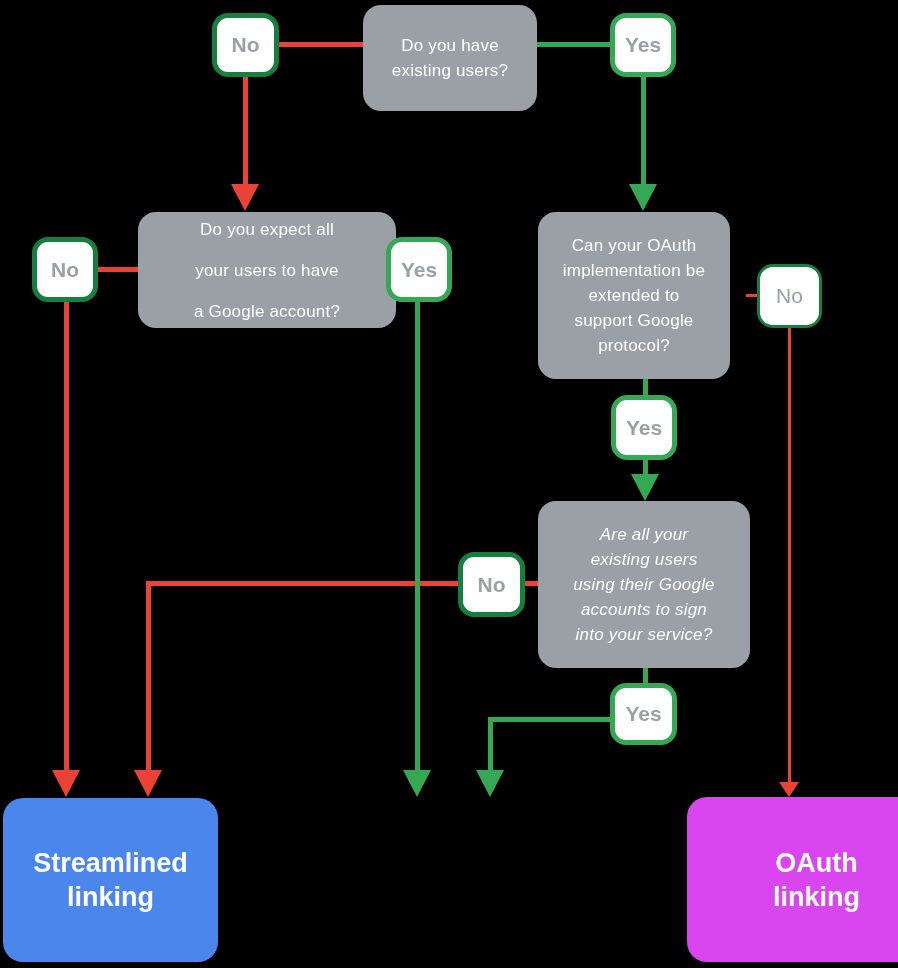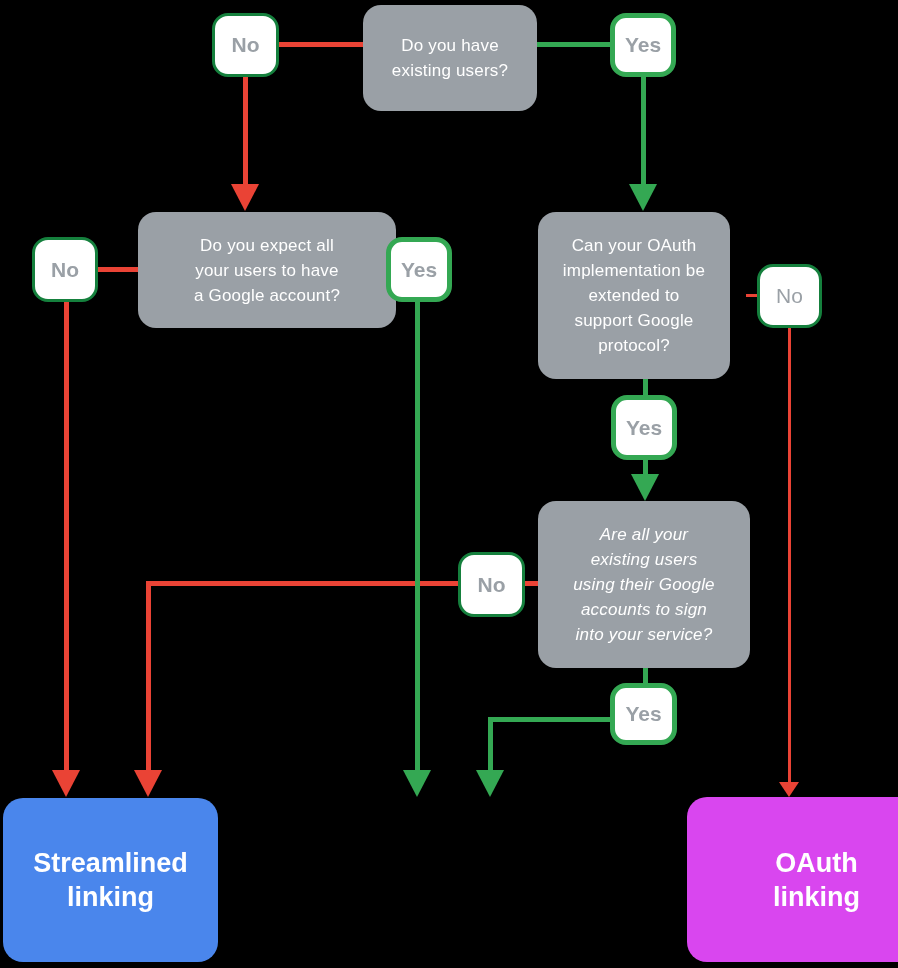--- a/index.html
+++ b/index.html
@@ -32,21 +32,21 @@
     background: #FFFFFF;
     border-radius: 16px;
     display: flex;
     align-items: center;
     justify-content: center;
     color: #9AA0A6;
     font-size: 21px;
     font-weight: bold;
     box-sizing: border-box;
   }
-  .badge.red   { border: 3px solid #15803d; }
+  .badge.red   { border: 5px solid #15803d; }
   .badge.green { border: 5px solid #34A853; }
   .badge.thin  { border-width: 3px; font-weight: normal; }
   
   .rbox {
     position: absolute;
     border-radius: 20px;
     display: flex;
     flex-direction: column;
     justify-content: center;
     text-align: center;
@@ -104,21 +104,21 @@
   <div class="line green" style="left:643px; top:668px; width:5px; height:16px;"></div>
   <div class="line green" style="left:488px; top:717px; width:123px; height:5px;"></div>
   <div class="line green" style="left:488px; top:717px; width:5px; height:53px;"></div>
   <div class="arr down-green" style="left:476px; top:770px;"></div>
 
   <div class="qbox" style="left:363px; top:5px; width:174px; height:106px;">
     <div>Do you have</div>
     <div>existing users?</div>
   </div>
 
-  <div class="qbox" style="left:138px; top:212px; width:258px; height:116px;">
+  <div class="qbox" style="left:138px; top:212px; width:258px; height:116px;gap:16px;">
     <div>Do you expect all</div>
     <div>your users to have</div>
     <div>a Google account?</div>
   </div>
 
   <div class="qbox" style="left:538px; top:212px; width:192px; height:167px;">
     <div>Can your OAuth</div>
     <div>implementation be</div>
     <div>extended to</div>
     <div>support Google</div>

